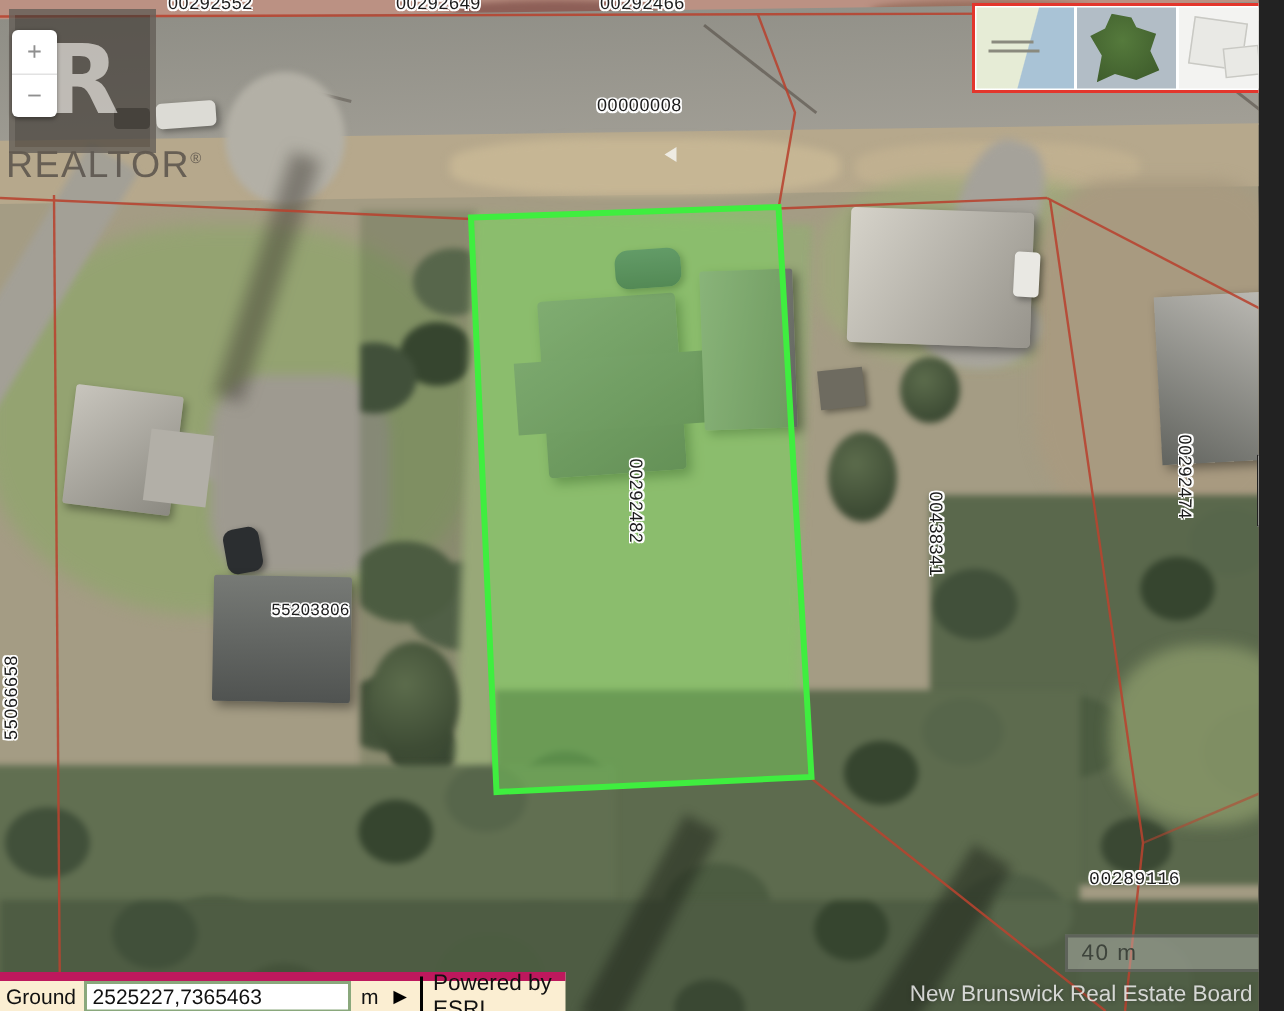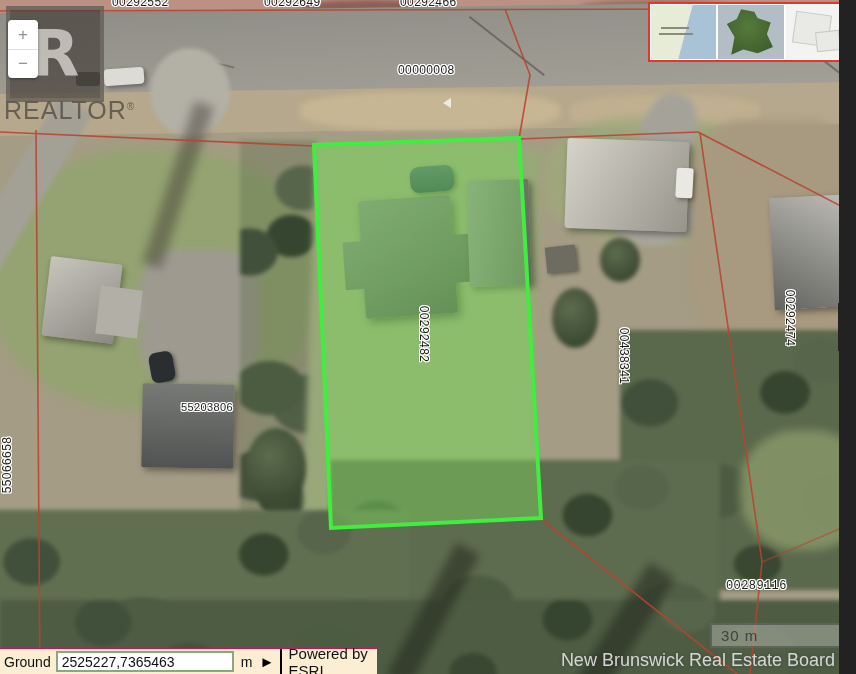--- a/index.html
+++ b/index.html
@@ -35,21 +35,21 @@
   
   .svg-overlay{position:absolute;left:0;top:0;z-index:20;pointer-events:none;}
   .scalebar{
     position:absolute;left:710px;top:623px;width:133px;height:21px;z-index:32;
     background:rgba(195,195,190,.45);border:2px solid rgba(75,78,74,.65);
     display:flex;align-items:center;padding-left:9px;
     font-size:15px;color:#3e443c;letter-spacing:1px;
   }
   .attribution{
     position:absolute;right:4px;bottom:3px;z-index:33;
-    font-size:18px;color:rgba(238,238,238,.85);
+    font-size:15px;color:rgba(238,238,238,.85);
     text-shadow:0 0 3px rgba(40,40,40,.5);
   }
   
   .wm{position:absolute;left:4px;top:4px;z-index:40;opacity:.82;pointer-events:none;}
   .wm-box{
     position:absolute;left:2px;top:2px;width:90px;height:88px;
     background:rgba(68,62,56,.85);border:4px solid rgba(105,99,92,.9);
     display:flex;align-items:center;justify-content:center;
   }
   .wm-r{font-family:"DejaVu Sans",sans-serif;font-weight:bold;font-size:64px;
@@ -91,21 +91,21 @@
   
   .expand{
     position:absolute;left:838px;top:303px;width:26px;height:46px;z-index:35;
     background:#fff;border:1px solid #222;display:flex;align-items:center;
     padding-left:4px;cursor:pointer;
     font-size:24px;font-weight:bold;color:#111;line-height:1;
   }
   
   .toolbar{
     position:absolute;left:0;top:648px;width:377px;height:26px;z-index:50;
-    background:#fbeed2;border-top:1px solid #be185d;
+    background:#fbeed2;border-top:6px solid #be185d;
     display:flex;align-items:center;box-sizing:border-box;
     font-size:14px;color:#111;
   }
   .tb-label{margin:0 5px 0 4px;}
   .coord-input{
     width:166px;height:17px;border:2px solid #8aa87c;background:#fff;
     font-family:"Liberation Sans",sans-serif;font-size:14px;color:#111;
     padding:0 4px;outline:none;
   }
   .tb-unit{margin:0 7px 0 7px;}
@@ -206,21 +206,21 @@
   <div class="lbl" style="left:400px;top:-5px;">00292466</div>
   <div class="lbl" style="left:398px;top:63px;">00000008</div>
   <div class="lbl lbl-v90" style="left:424px;top:334px;">00292482</div>
   <div class="lbl lbl-v90" style="left:624px;top:356px;">00438341</div>
   <div class="lbl lbl-v90" style="left:790px;top:318px;">00292474</div>
   <div class="lbl" style="left:181px;top:401px;font-size:11px;">55203806</div>
   <div class="lbl" style="left:726px;top:579px;font-family:Liberation Mono, monospace;">00289116</div>
   <div class="lbl lbl-vm90" style="left:7px;top:465px;">55066658</div>
 
   <div class="scalebar">
-    <span>30 m</span>
+    <span>40 m</span>
   </div>
   <div class="attribution">New Brunswick Real Estate Board</div>
 
   <div class="wm">
     <div class="wm-box">
       <span class="wm-r">R</span>
     </div>
     <div class="wm-text">
       <span>REALTOR</span><span class="wm-reg">®</span>
     </div>

